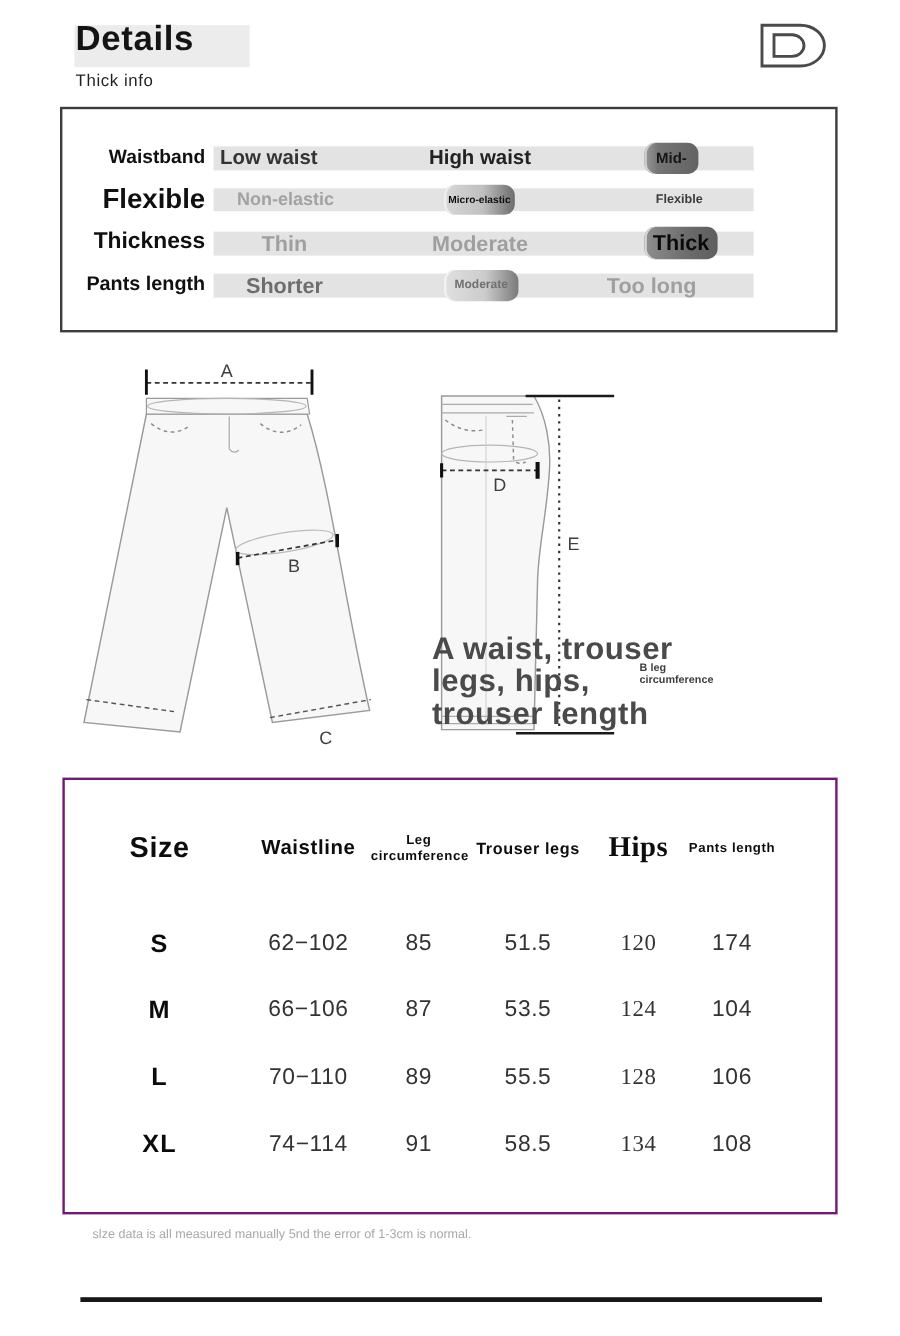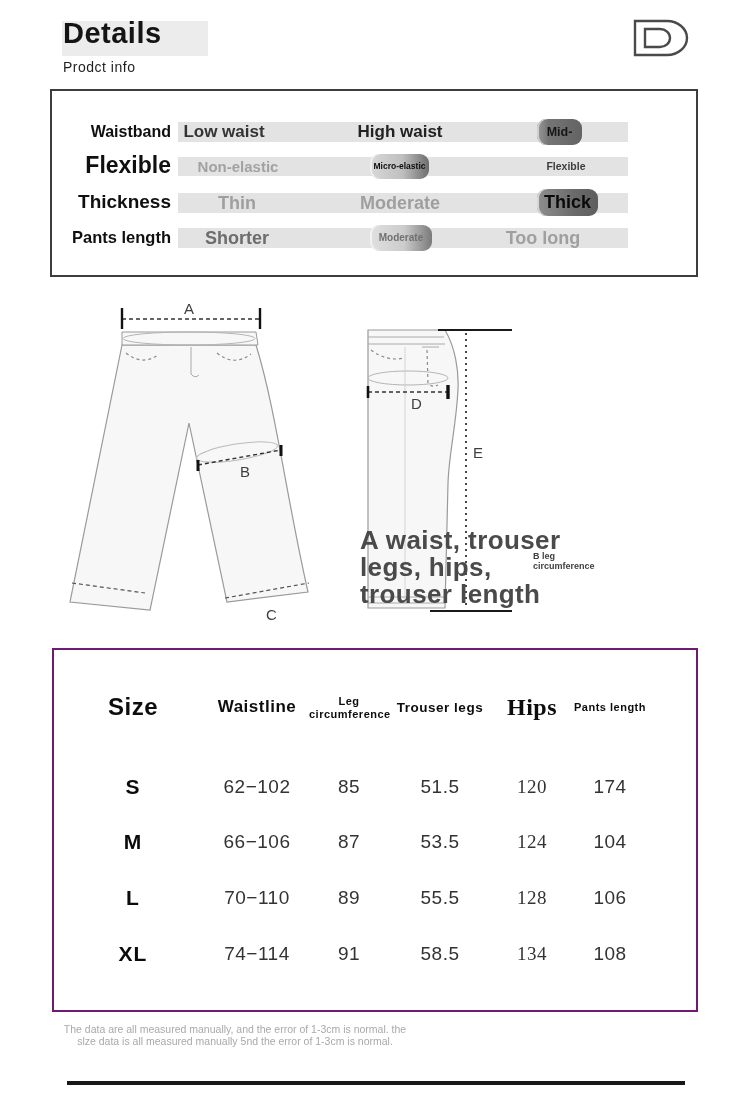--- a/index.html
+++ b/index.html
@@ -69,21 +69,21 @@
                  font-size:10.5px; line-height:12px; color:#a9a9a9; }
   .bottom-bar { position:absolute; left:67px; top:1081px; width:618px; height:4px; background:#181818; }
 </style>
 </head>
 <body>
 
 <div class="page">
 
   <div class="title-highlight"></div>
   <div class="page-title">Details</div>
-  <div class="page-subtitle">Prodct info</div>
+  <div class="page-subtitle">Thick info</div>
   <div class="logo">
     <svg width="56" height="38" viewBox="0 0 56 38">
       <path d="M2 2 h32 a20 17 0 0 1 0 34 h-32 z" fill="none" stroke="#4a4a4a" stroke-width="2.4"></path>
       <path d="M12 10 h15 a10 9 0 0 1 0 18 h-15 z" fill="none" stroke="#4a4a4a" stroke-width="2.4"></path>
     </svg>
   </div>
 
   <div class="attr-box">
     <div class="attr-label lbl-0">Waistband</div>
     <div class="attr-bar bar-0"></div>
@@ -214,18 +214,17 @@
       <div class="cell c0 size-cell">XL</div>
       <div class="cell c1">74−114</div>
       <div class="cell c2">91</div>
       <div class="cell c3">58.5</div>
       <div class="cell c4">134</div>
       <div class="cell c5">108</div>
     </div>
   </div>
 
   <div class="footer-note">
-    <div>The data are all measured manually, and the error of 1-3cm is normal. the</div>
     <div>slze data is all measured manually 5nd the error of 1-3cm is normal.</div>
   </div>
   <div class="bottom-bar"></div>
 
 </div>
 
 </body></html>

